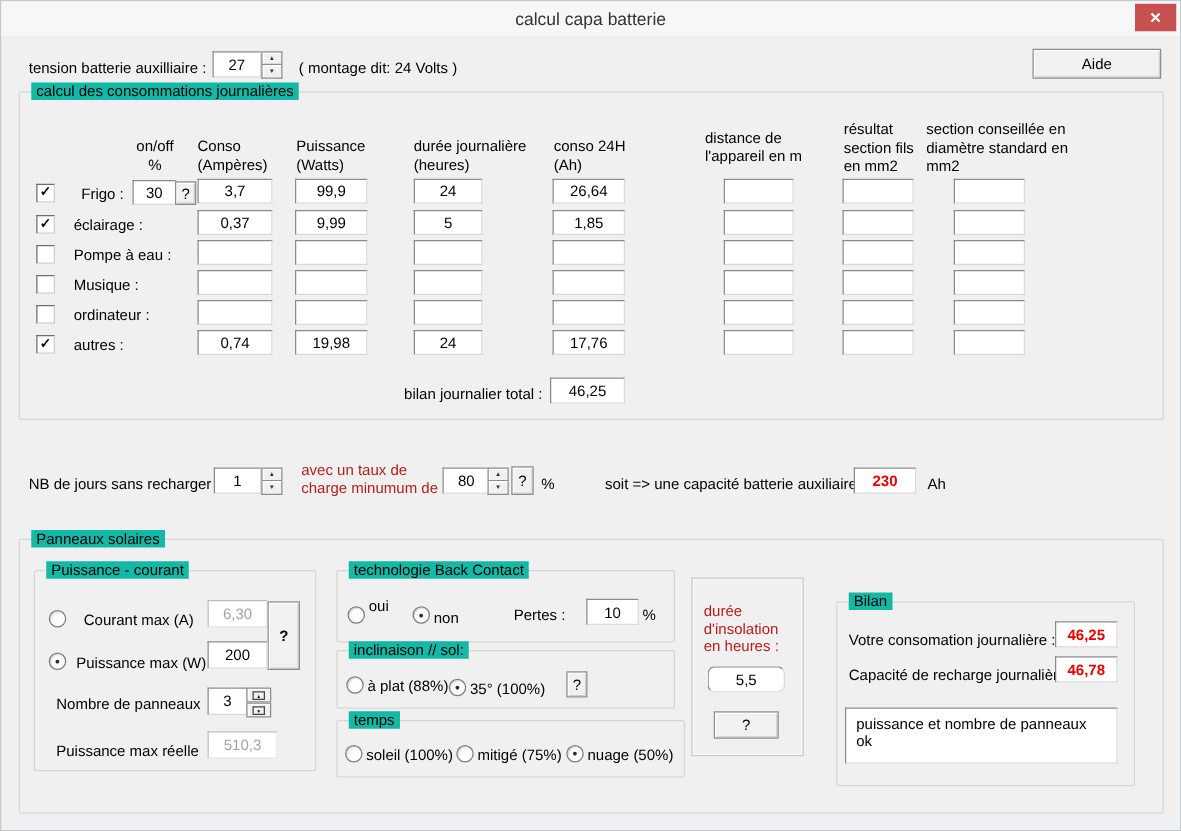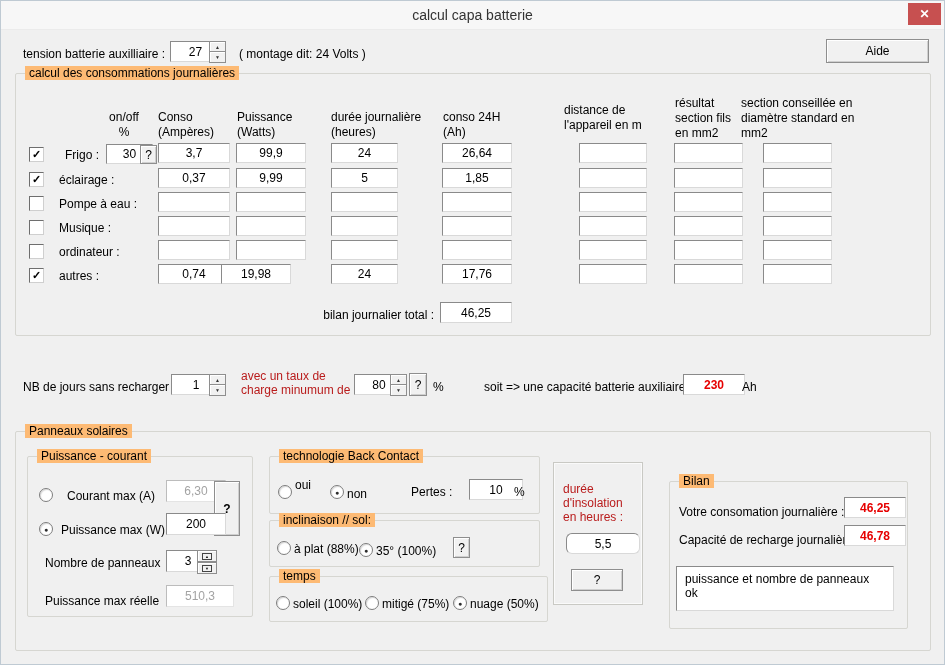--- a/index.html
+++ b/index.html
@@ -4,23 +4,23 @@
 <style>
   html,body{margin:0;padding:0;background:#ffffff;font-family:"Liberation Sans",sans-serif;}
   .window{position:relative;width:943px;height:663px;background:#f0f0f0;border:1px solid #bfcad3;overflow:hidden;}
   .titlebar{position:absolute;top:0;left:0;right:0;height:28px;background:#f7f7f7;border-bottom:1px solid #ebebeb;}
   .title{position:absolute;top:6px;left:0;right:0;text-align:center;font-size:14px;color:#333;}
   .closebtn{position:absolute;top:2px;right:3px;width:33px;height:22px;background:#c75050;color:#fff;
     display:flex;align-items:center;justify-content:center;font-size:12px;font-weight:bold;cursor:pointer;}
   .lbl{position:absolute;font-size:12px;color:#000;white-space:nowrap;}
   .mlbl{position:absolute;font-size:12px;color:#b91c1c;line-height:14px;white-space:pre-line;}
   .grp{position:absolute;border:1px solid #d6d6d1;border-radius:2px;}
-  .grp-title{position:absolute;top:-8px;left:9px;background:#fdba74;padding:0 4px;font-size:12px;white-space:nowrap;}
+  .grp-title{position:absolute;top:-8px;left:9px;background:#14b8a6;padding:0 4px;font-size:12px;white-space:nowrap;}
   .tb{position:absolute;background:#fff;border:1px solid;border-color:#8a8a8a #d9d9d9 #d9d9d9 #8a8a8a;
-    font-family:"Liberation Sans",sans-serif;font-size:12px;text-align:center;padding:0 8px;box-sizing:content-box;}
+    font-family:"Liberation Sans",sans-serif;font-size:12px;text-align:center;padding:0 2px;box-sizing:content-box;}
   .tb.dis{color:#a3a3a3;border-color:#bcbcbc #e4e4e4 #e4e4e4 #bcbcbc;}
   .tb.red{color:#e60000;font-weight:bold;}
   .msgbox{position:absolute;background:#fff;border:1px solid;border-color:#8a8a8a #d9d9d9 #d9d9d9 #8a8a8a;
     font-size:12px;padding:5px 8px;}
   .btn{position:absolute;background:#f1f1f1;border:1px solid #8e8e8e;
     box-shadow:inset 1px 1px 0 #ffffff,inset -1px -1px 0 #cfcfcf;
     font-family:"Liberation Sans",sans-serif;font-size:12px;color:#000;cursor:pointer;
     display:flex;align-items:center;justify-content:center;padding:0;}
   .chk{position:absolute;width:13px;height:13px;background:#fff;border:1px solid;border-color:#6e6e6e #cfcfcf #cfcfcf #6e6e6e;
     display:flex;align-items:center;justify-content:center;font-size:11px;font-weight:bold;line-height:11px;cursor:pointer;}
@@ -146,21 +146,21 @@
   <input class="tb" style="left: 441px; top: 239px; width: 52px; height: 18px;" value="">
   <input class="tb" style="left: 578px; top: 239px; width: 50px; height: 18px;" value="">
   <input class="tb" style="left: 673px; top: 239px; width: 51px; height: 18px;" value="">
   <input class="tb" style="left: 762px; top: 239px; width: 51px; height: 18px;" value="">
 
   <div class="chk" style="left:28px;top:267px;">
       <span>✓</span>
     </div>
   <div class="lbl" style="left:58px;top:268px;">autres :</div>
   <input class="tb" style="left: 157px; top: 263px; width: 54px; height: 18px;" value="0,74">
-  <input class="tb" style="left: 220px; top: 263px; width: 52px; height: 18px;" value="19,98">
+  <input class="tb" style="left: 235px; top: 263px; width: 52px; height: 18px;" value="19,98">
   <input class="tb" style="left: 330px; top: 263px; width: 49px; height: 18px;" value="24">
   <input class="tb" style="left: 441px; top: 263px; width: 52px; height: 18px;" value="17,76">
   <input class="tb" style="left: 578px; top: 263px; width: 50px; height: 18px;" value="">
   <input class="tb" style="left: 673px; top: 263px; width: 51px; height: 18px;" value="">
   <input class="tb" style="left: 762px; top: 263px; width: 51px; height: 18px;" value="">
 
   <div class="lbl" style="left:305px;top:307px;width:128px;text-align:right;">bilan journalier total :</div>
   <input class="tb" style="left: 439px; top: 301px; width: 54px; height: 19px;" value="46,25">
 
   <div class="lbl" style="left:22px;top:379px;">NB de jours sans recharger :</div>

